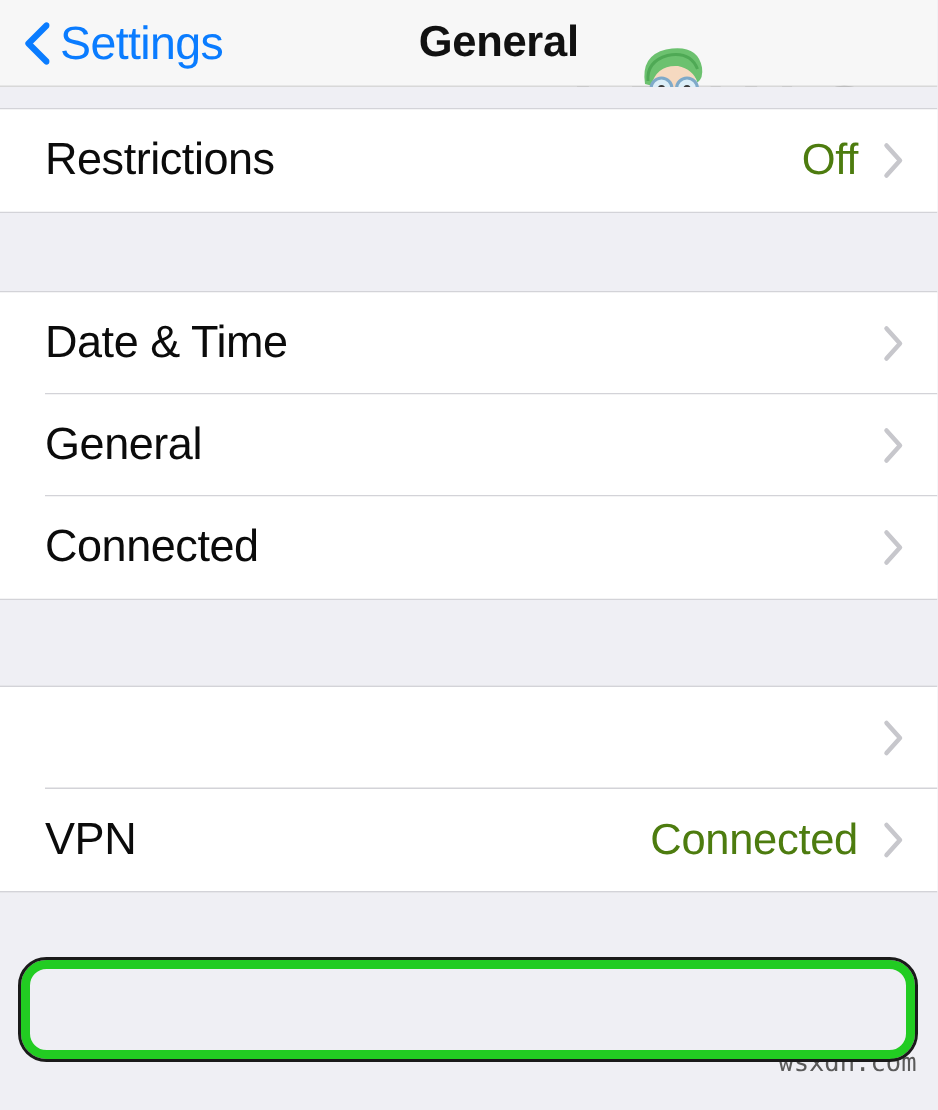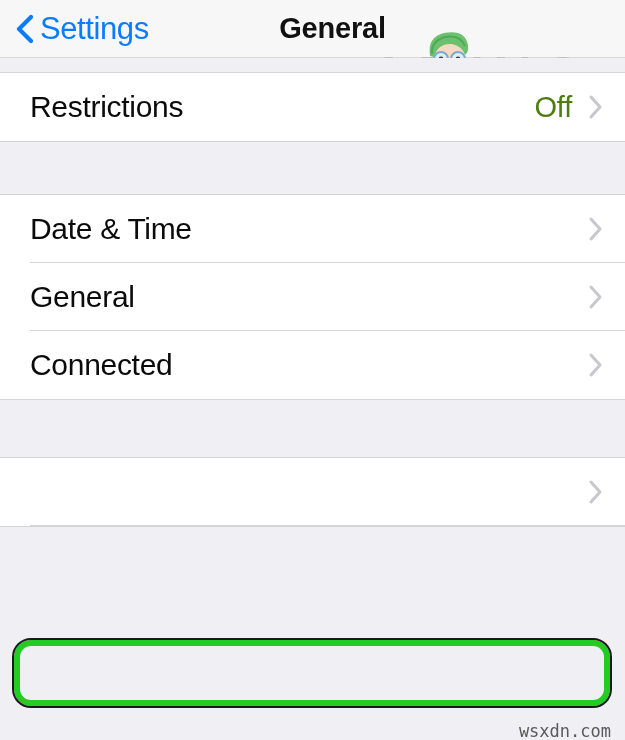--- a/index.html
+++ b/index.html
@@ -182,21 +182,21 @@
     right: -2px;
     bottom: -2px;
     border: 0;
     border-radius: 19px;
   }
 
   
   .source-watermark {
     position: absolute;
     right: 14px;
-    bottom: 0;
+    bottom: 22px;
     font-size: 17px;
     color: #5A5A5A;
     font-family: "DejaVu Sans Mono", monospace;
     letter-spacing: 0px;
     line-height: 1;
   }
 </style>
 </head>
 <body>
 
@@ -292,20 +292,29 @@
 
       <div class="row">
         <span class="row-right">
           <svg class="disclosure" viewBox="0 0 15 26">
             <polyline points="3,3 12,13 3,23" fill="none" stroke="#C7C7CC" stroke-width="3" stroke-linecap="round" stroke-linejoin="round"></polyline>
           </svg>
         </span>
         <span class="row-sep"></span>
       </div>
 
+      <div class="row">
+        <span class="row-label">VPN</span>
+        <span class="row-right">
+          <span class="row-value">Connected</span>
+          <svg class="disclosure" viewBox="0 0 15 26">
+            <polyline points="3,3 12,13 3,23" fill="none" stroke="#C7C7CC" stroke-width="3" stroke-linecap="round" stroke-linejoin="round"></polyline>
+          </svg>
+        </span>
+      </div>
 
     </div>
 
   </div>
 
   <div class="highlight-box"></div>
 
   <div class="source-watermark">wsxdn.com</div>
 
 </div>

